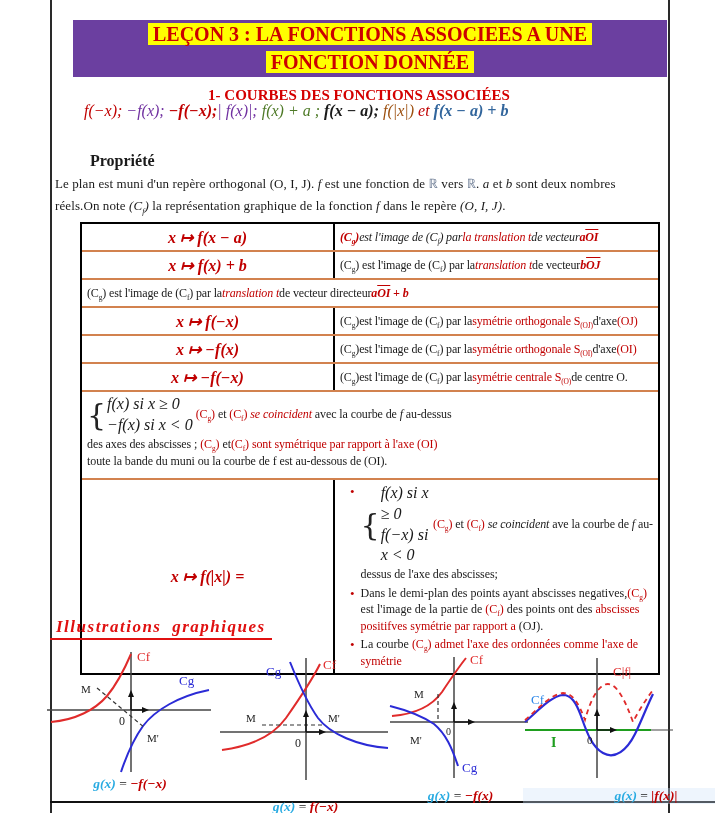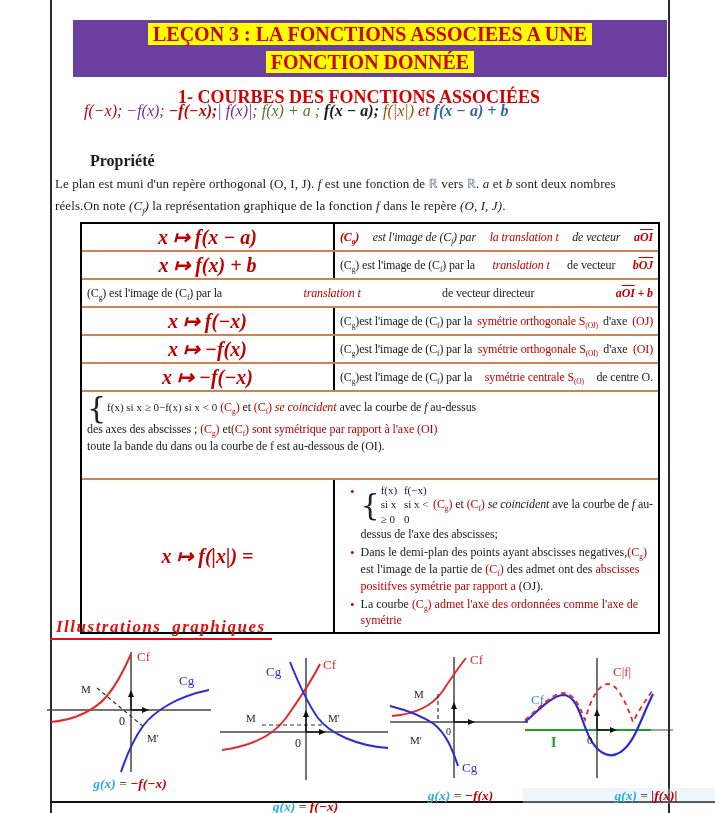--- a/index.html
+++ b/index.html
@@ -8,44 +8,44 @@
   .vrule{position:absolute;top:0;width:1.5px;height:813px;background:#2a2a2a;}
   .hrule-bottom{position:absolute;left:50px;top:801px;width:665px;height:2px;background:#111;}
 
   
   .banner{position:absolute;left:73px;top:20px;width:594px;height:57px;background:#6B3FA0;
           text-align:center;padding-top:1px;box-sizing:border-box;}
   .banner .bline{line-height:27px;}
   .banner .hl{background:#FFFF00;color:#CC0000;font-weight:bold;font-size:20px;padding:0 5px;}
 
   .section-title{position:absolute;left:50px;top:87px;width:618px;text-align:center;
-                 color:#D40000;font-weight:bold;font-size:18px;}
+                 color:#D40000;font-weight:bold;font-size:15px;}
 
   .formula-line{position:absolute;left:84px;top:102px;width:580px;font-size:16px;white-space:nowrap;}
 
   .prop-head{position:absolute;left:90px;top:152px;font-weight:bold;font-size:16px;}
   .para-line{position:absolute;left:55px;font-size:13px;white-space:nowrap;letter-spacing:0.1px;}
 
   
   .ftable{position:absolute;left:80px;top:222px;width:580px;border:2px solid #000;box-sizing:border-box;background:#fff;}
   .trow{display:flex;border-bottom:2px solid #D2824F;}
   .trow:last-child{border-bottom:none;}
   .tcell-l{width:253px;flex:0 0 253px;border-right:2.5px solid #000;box-sizing:border-box;
            display:flex;align-items:center;justify-content:center;
-           font-size:20px;white-space:nowrap;overflow:hidden;}
+           font-size:16px;white-space:nowrap;overflow:hidden;}
   .tcell-r{flex:1;padding:2px 5px;font-size:12px;overflow:hidden;}
   .h26{min-height:26px;}
-  .h26 .tcell-r{display:flex;align-items:center;white-space:nowrap;letter-spacing:-0.15px;justify-content:space-between;}
+  .h26 .tcell-r{display:flex;align-items:center;white-space:nowrap;letter-spacing:-0.15px;}
   .h88{min-height:86px;}
   .h120{min-height:120px;}
   .tline{white-space:nowrap;letter-spacing:-0.1px;line-height:1.45;}
   .casesrow{display:flex;align-items:center;}
   .cases{display:inline-flex;align-items:center;margin-right:3px;}
   .cases .brace{font-size:30px;font-weight:400;line-height:0.9;color:#222;margin-right:1px;font-family:"DejaVu Serif",serif;}
-  .cases .cl{display:inline-flex;flex-direction:row;font-size:11px;line-height:1.3;}
+  .cases .cl{display:inline-flex;flex-direction:column;font-style:italic;font-size:16px;line-height:1.3;}
   .bullet{display:flex;margin:1px 0;}
   .bdot{color:#C00000;margin:0 6px 0 10px;font-size:13px;line-height:1.4;}
   .bcontent{flex:1;line-height:1.4;}
 
   
   .c-red{color:#C00000;} .c-purple{color:#7030A0;} .c-green{color:#4E7A27;}
   .c-blue{color:#31659C;} .c-brown{color:#9C4F0E;} .c-cyan{color:#29ABE2;}
   .c-black{color:#1a1a1a;} .c-gray{color:#76849B;}
   .b{font-weight:bold;} .i{font-style:italic;}
   .ov{text-decoration:overline;}
@@ -152,21 +152,21 @@
           <span class="cases">
             <span class="brace">{</span>
             <span class="cl">
               <span>f(x) si x ≥ 0</span>
               <span>−f(x) si x &lt; 0</span>
             </span>
           </span>
           <span class="tline"><span class="c-red">(C<sub>g</sub>)</span><span> et </span><span class="c-red">(C<sub>f</sub>)</span><span class="c-red i"> se coincident</span><span> avec la courbe  de </span><span class="i">f</span><span> au-dessus</span></span>
         </div>
         <div class="tline"><span>des axes  des abscisses  ;  </span><span class="c-red">(C<sub>g</sub>)</span><span> et</span><span class="c-red">(C<sub>f</sub>)</span><span> </span><span class="c-red">sont symétrique  par rapport à l'axe (OI)</span></div>
-        <div class="tline"><span>toute  la bande  du dans  ou la courbe  de f est au-dessous  de (OI).</span></div>
+        <div class="tline"><span>toute  la bande  du muni  ou la courbe  de f est au-dessous  de (OI).</span></div>
       </div>
     </div>
 
     <div class="trow h120">
       <div class="tcell-l">
           <span class="c-red b i">x ↦  f(|x|) =</span>
         </div>
       <div class="tcell-r">
         <div class="bullet">
           <span class="bdot">•</span>
@@ -179,21 +179,21 @@
                   <span>f(−x) si x &lt; 0</span>
                 </span>
               </span>
               <span class="tline"><span class="c-red">(C<sub>g</sub>)</span><span> et </span><span class="c-red">(C<sub>f</sub>)</span><span class="i"> se coincident</span><span> ave  la courbe  de </span><span class="i">f</span><span> au-</span></span>
             </div>
             <div class="tline">dessus  de l'axe  des abscisses;</div>
           </div>
         </div>
         <div class="bullet">
           <span class="bdot">•</span>
-          <div class="bcontent"><span>Dans  le demi-plan  des points  ayant  abscisses  negatives,</span><span class="c-red">(C<sub>g</sub>)</span><span>   est l'image de la partie  de </span><span class="c-red">(C<sub>f</sub>)</span><span> des admet  ont des </span><span class="c-red">abscisses  positifves  symétrie  par rapport a </span><span>(OJ).</span></div>
+          <div class="bcontent"><span>Dans  le demi-plan  des points  ayant  abscisses  negatives,</span><span class="c-red">(C<sub>g</sub>)</span><span>   est l'image de la partie  de </span><span class="c-red">(C<sub>f</sub>)</span><span> des points  ont des </span><span class="c-red">abscisses  positifves  symétrie  par rapport a </span><span>(OJ).</span></div>
         </div>
         <div class="bullet">
           <span class="bdot">•</span>
           <div class="bcontent"><span>La courbe  </span><span class="c-red">(C<sub>g</sub>)</span><span> </span><span class="c-red">admet  l'axe  des ordonnées  comme  l'axe  de symétrie</span></div>
         </div>
       </div>
     </div>
   </div>
 
   <div class="illus-wrap">

